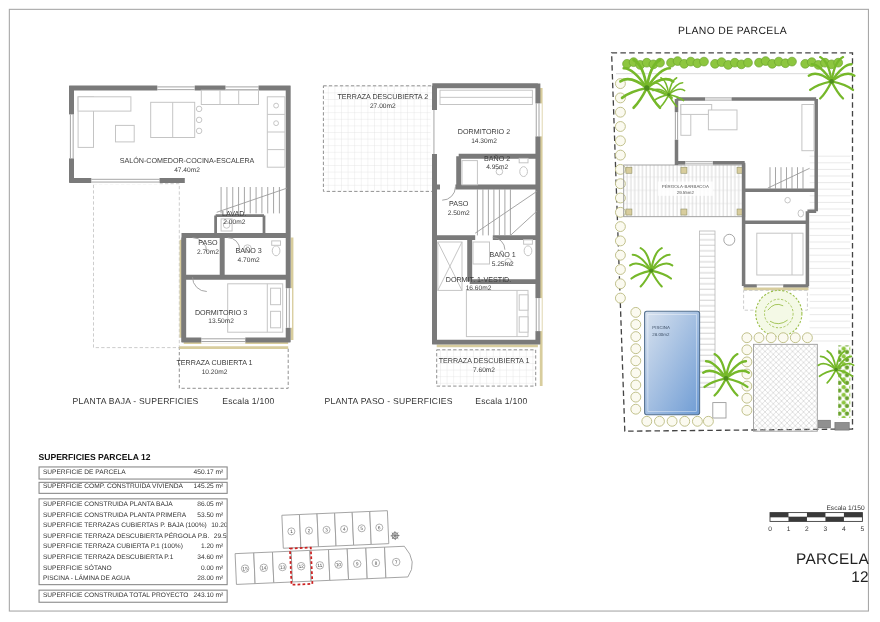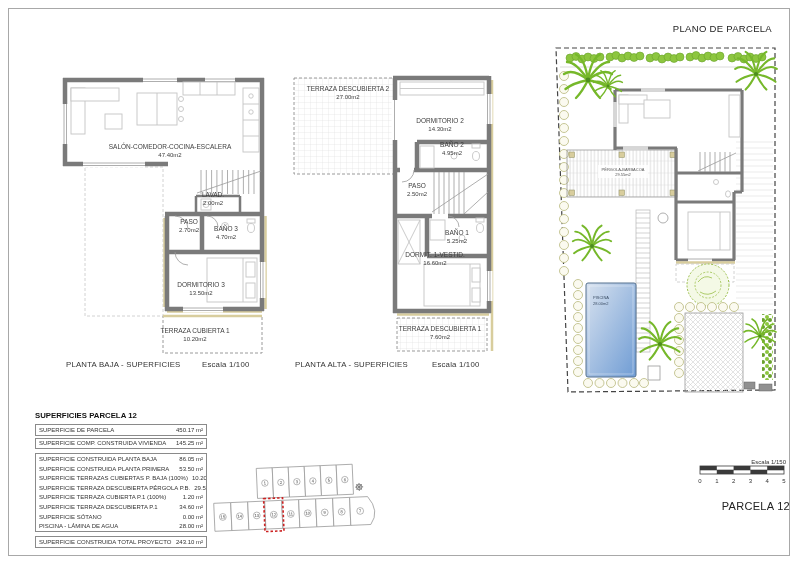--- a/index.html
+++ b/index.html
@@ -6,24 +6,24 @@
   html,body { width:800px; height:565px; background:#fff; overflow:hidden;
               font-family:"Liberation Sans", sans-serif; position:relative; }
   .abs { position:absolute; }
   .frame { position:absolute; left:8px; top:8px; width:782px; height:548px;
            border:1px solid #a8a8a8; }
   .room-label { position:absolute; transform:translateX(-50%); text-align:center;
                 color:#3d3d3d; line-height:1.45; white-space:nowrap; z-index:5; }
   .room-label .nm { font-size:6.5px; display:block; }
   .room-label .ar { font-size:6px; display:block; }
   .caption { position:absolute; font-size:7.8px; color:#333; letter-spacing:.2px; white-space:nowrap; }
-  .site-title { position:absolute; left:560px; top:23px; width:212px; text-align:right;
+  .site-title { position:absolute; left:560px; top:23px; width:212px; text-align:center;
                 font-size:9.5px; color:#222; letter-spacing:.3px; }
   .parcel-label { position:absolute; left:714px; top:500px; width:76px; text-align:right;
-                  font-size:11px; color:#222; letter-spacing:.3px; }
+                  font-size:14px; color:#222; letter-spacing:.3px; }
   .tbl-title { position:absolute; left:35px; top:411px; width:172px; text-align:left;
                font-size:7.8px; font-weight:bold; color:#111; }
   .tbl { position:absolute; left:35px; top:424px; width:172px; }
   .tbox { border:1px solid #8a8a8a; margin-bottom:2px; background:#fff; }
   .tbox.gap { margin-bottom:4px; }
   .trow { display:flex; justify-content:space-between; align-items:center;
           height:9.6px; padding:0 3px; font-size:6px; color:#333; white-space:nowrap; overflow:hidden; }
   .trow .v { margin-left:4px; }
   svg { display:block; }
   svg text { font-family:"Liberation Sans", sans-serif; }
@@ -187,21 +187,21 @@
     <rect x="180" y="202" width="8" height="14"></rect>
       <rect x="180" y="222" width="8" height="14"></rect>
   </g>
   <g class="thin">
     <path d="M122,104 a12,12 0 0 1 -12,12 M156,150 a11,11 0 0 1 11,11"></path>
   </g>
 </svg>
 
 <div class="caption" style="left:66px;top:360px">PLANTA BAJA - SUPERFICIES</div>
 <div class="caption" style="left:202px;top:360px">Escala 1/100</div>
-<div class="caption" style="left:295px;top:360px">PLANTA ALTA - SUPERFICIES</div>
+<div class="caption" style="left:295px;top:360px">PLANTA PASO - SUPERFICIES</div>
 <div class="caption" style="left:432px;top:360px">Escala 1/100</div>
 
 <div class="room-label" style="left:170px;top:142px">
   <span class="nm">SALÓN-COMEDOR-COCINA-ESCALERA</span>
   <span class="ar">47.40m2</span>
   </div>
 <div class="room-label" style="left:213px;top:190px">
   <span class="nm">LAVAD.</span>
   <span class="ar">2.00m2</span>
   </div>

